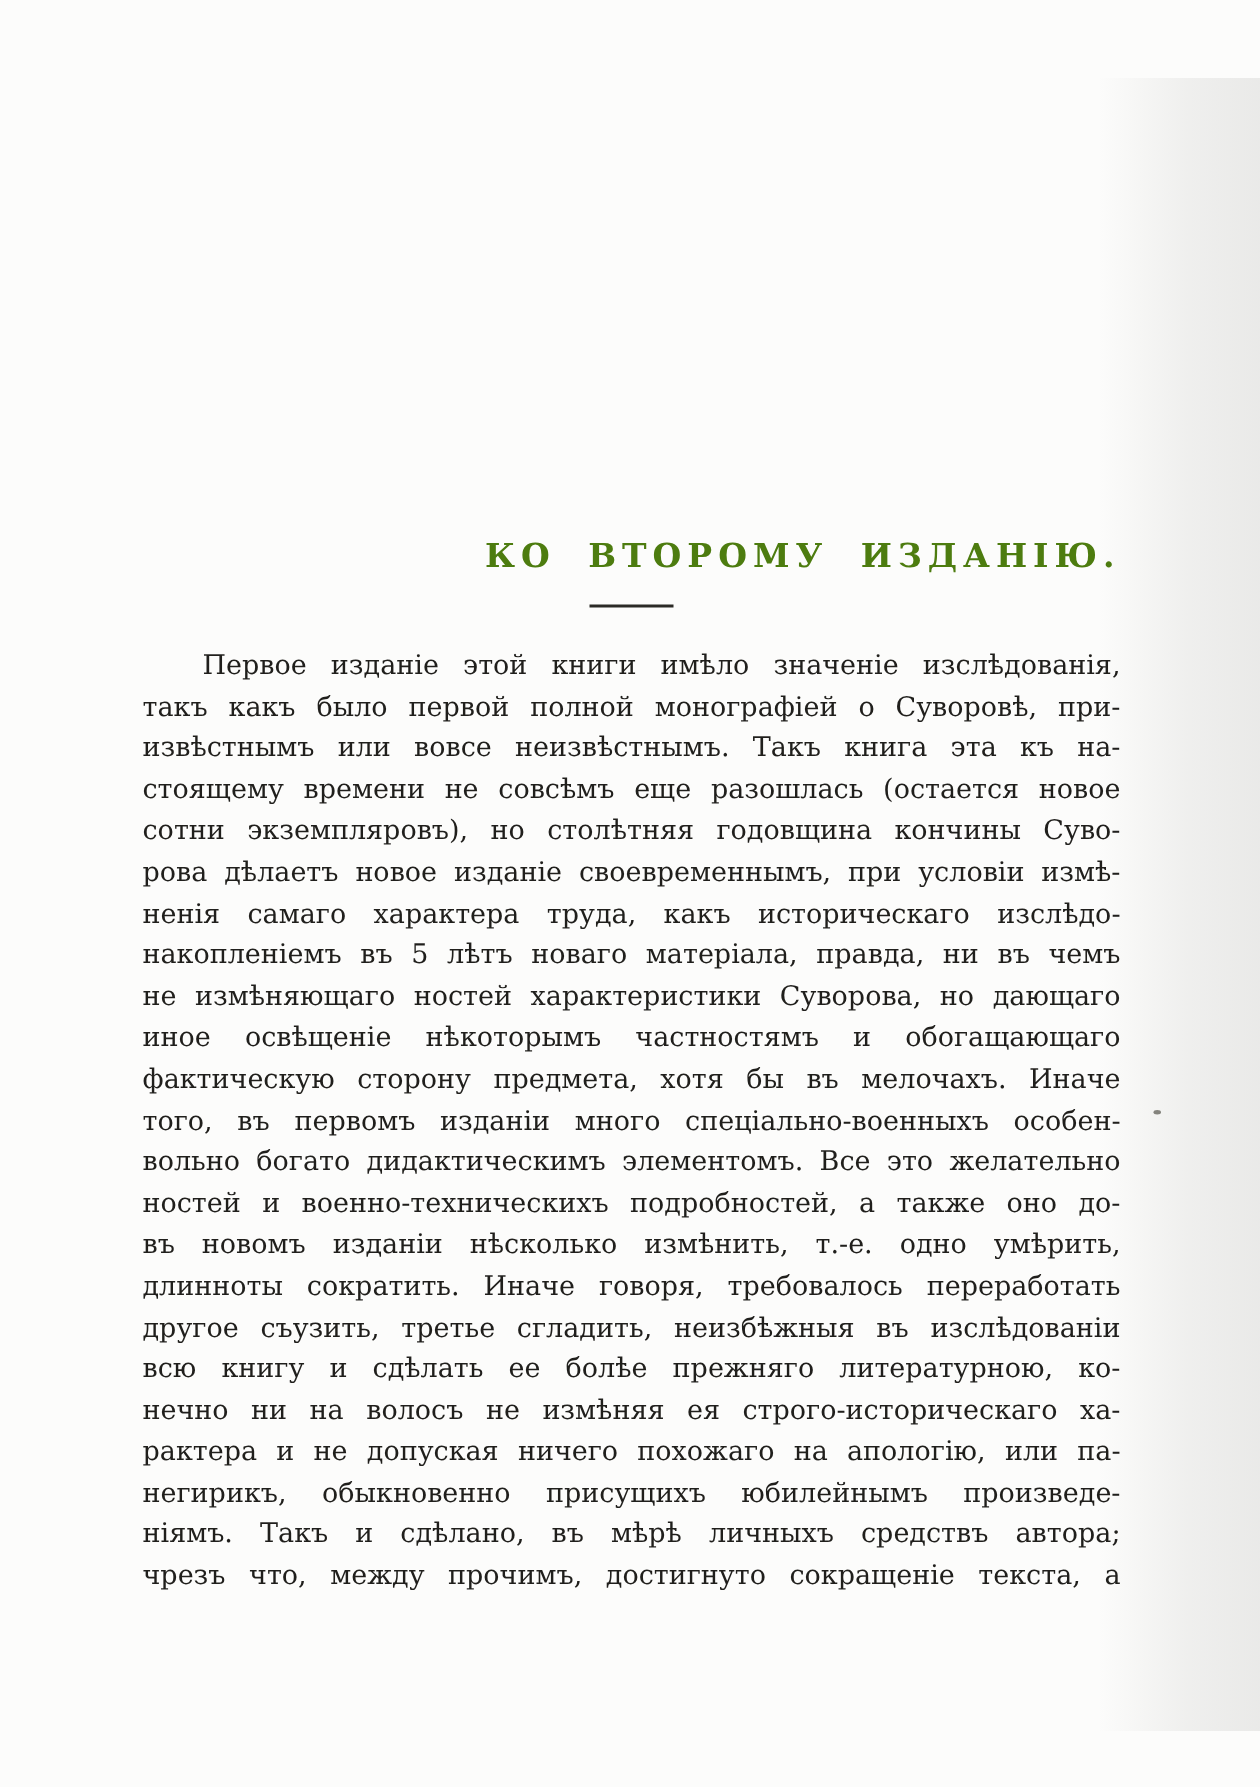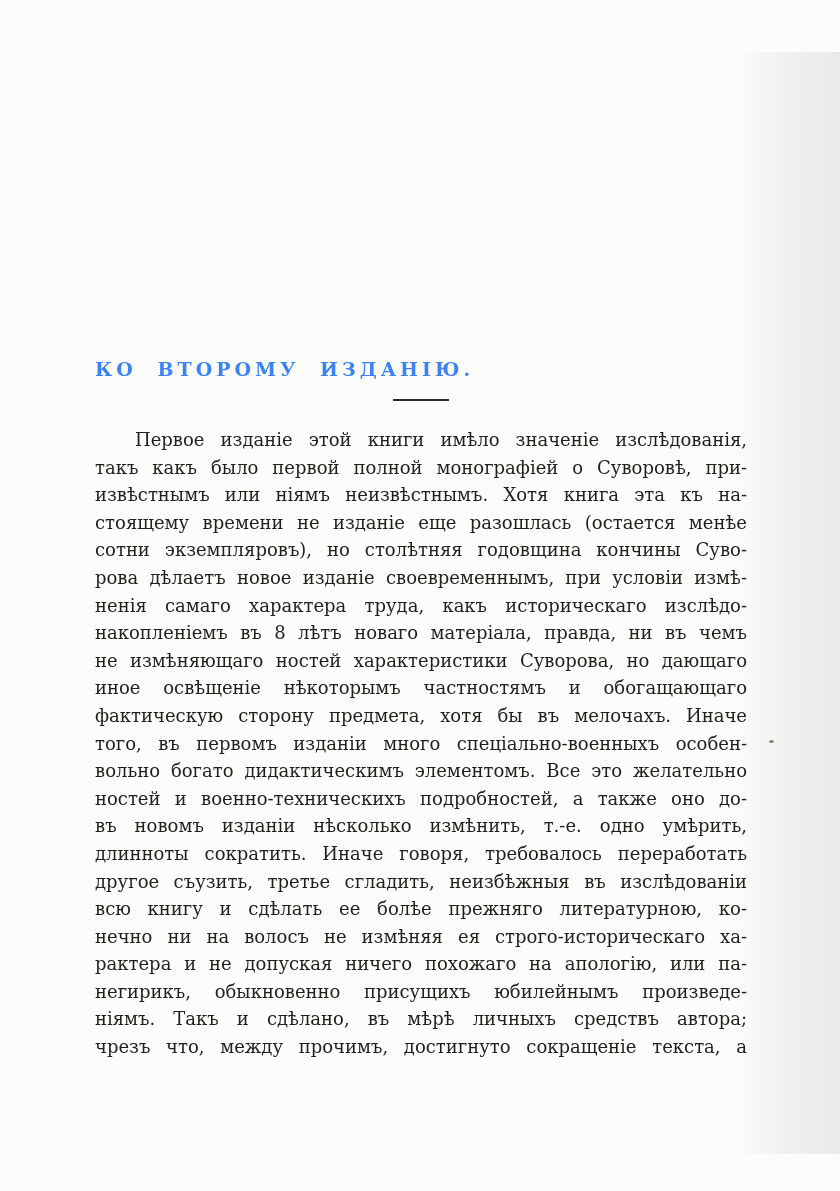--- a/index.html
+++ b/index.html
@@ -33,26 +33,26 @@
     background: #85847e;
     border-radius: 50%;
   }
   .page-content {
     position: absolute;
     left: 95px;
     top: 358px;
     width: 652px;
   }
   .page-title {
-    text-align: left;
+    text-align: right;
     font-weight: bold;
-    font-size: 19px;
+    font-size: 22px;
     letter-spacing: 4px;
     word-spacing: 10px;
-    color: #3b82f6;
+    color: #4d7c0f;
     white-space: nowrap;
   }
   .title-divider {
     width: 56px;
     height: 2px;
     background: #2b2a26;
     margin: 19px auto 25px auto;
   }
   .body-text {
     font-size: 18px;
@@ -73,26 +73,26 @@
 
 <div class="scan-shade-right"></div>
 <div class="scan-speck"></div>
 
 <div class="page-content">
   <div class="page-title">КО ВТОРОМУ ИЗДАНІЮ.</div>
   <div class="title-divider"></div>
   <div class="body-text">
     <div class="line indent">Первое изданіе этой книги имѣло значеніе изслѣдованія,</div>
     <div class="line">такъ какъ было первой полной монографіей о Суворовѣ, при-</div>
-    <div class="line">извѣстнымъ или ніямъ неизвѣстнымъ. Хотя книга эта къ на-</div>
-    <div class="line">стоящему времени не изданіе еще разошлась (остается менѣе</div>
+    <div class="line">извѣстнымъ или вовсе неизвѣстнымъ. Такъ книга эта къ на-</div>
+    <div class="line">стоящему времени не совсѣмъ еще разошлась (остается новое</div>
     <div class="line">сотни экземпляровъ), но столѣтняя годовщина кончины Суво-</div>
     <div class="line">рова дѣлаетъ новое изданіе своевременнымъ, при условіи измѣ-</div>
     <div class="line">ненія самаго характера труда, какъ историческаго изслѣдо-</div>
-    <div class="line">накопленіемъ въ 8 лѣтъ новаго матеріала, правда, ни въ чемъ</div>
+    <div class="line">накопленіемъ въ 5 лѣтъ новаго матеріала, правда, ни въ чемъ</div>
     <div class="line">не измѣняющаго ностей характеристики Суворова, но дающаго</div>
     <div class="line">иное освѣщеніе нѣкоторымъ частностямъ и обогащающаго</div>
     <div class="line">фактическую сторону предмета, хотя бы въ мелочахъ. Иначе</div>
     <div class="line">того, въ первомъ изданіи много спеціально-военныхъ особен-</div>
     <div class="line">вольно богато дидактическимъ элементомъ. Все это желательно</div>
     <div class="line">ностей и военно-техническихъ подробностей, а также оно до-</div>
     <div class="line">въ новомъ изданіи нѣсколько измѣнить, т.-е. одно умѣрить,</div>
     <div class="line">длинноты сократить. Иначе говоря, требовалось переработать</div>
     <div class="line">другое съузить, третье сгладить, неизбѣжныя въ изслѣдованіи</div>
     <div class="line">всю книгу и сдѣлать ее болѣе прежняго литературною, ко-</div>

